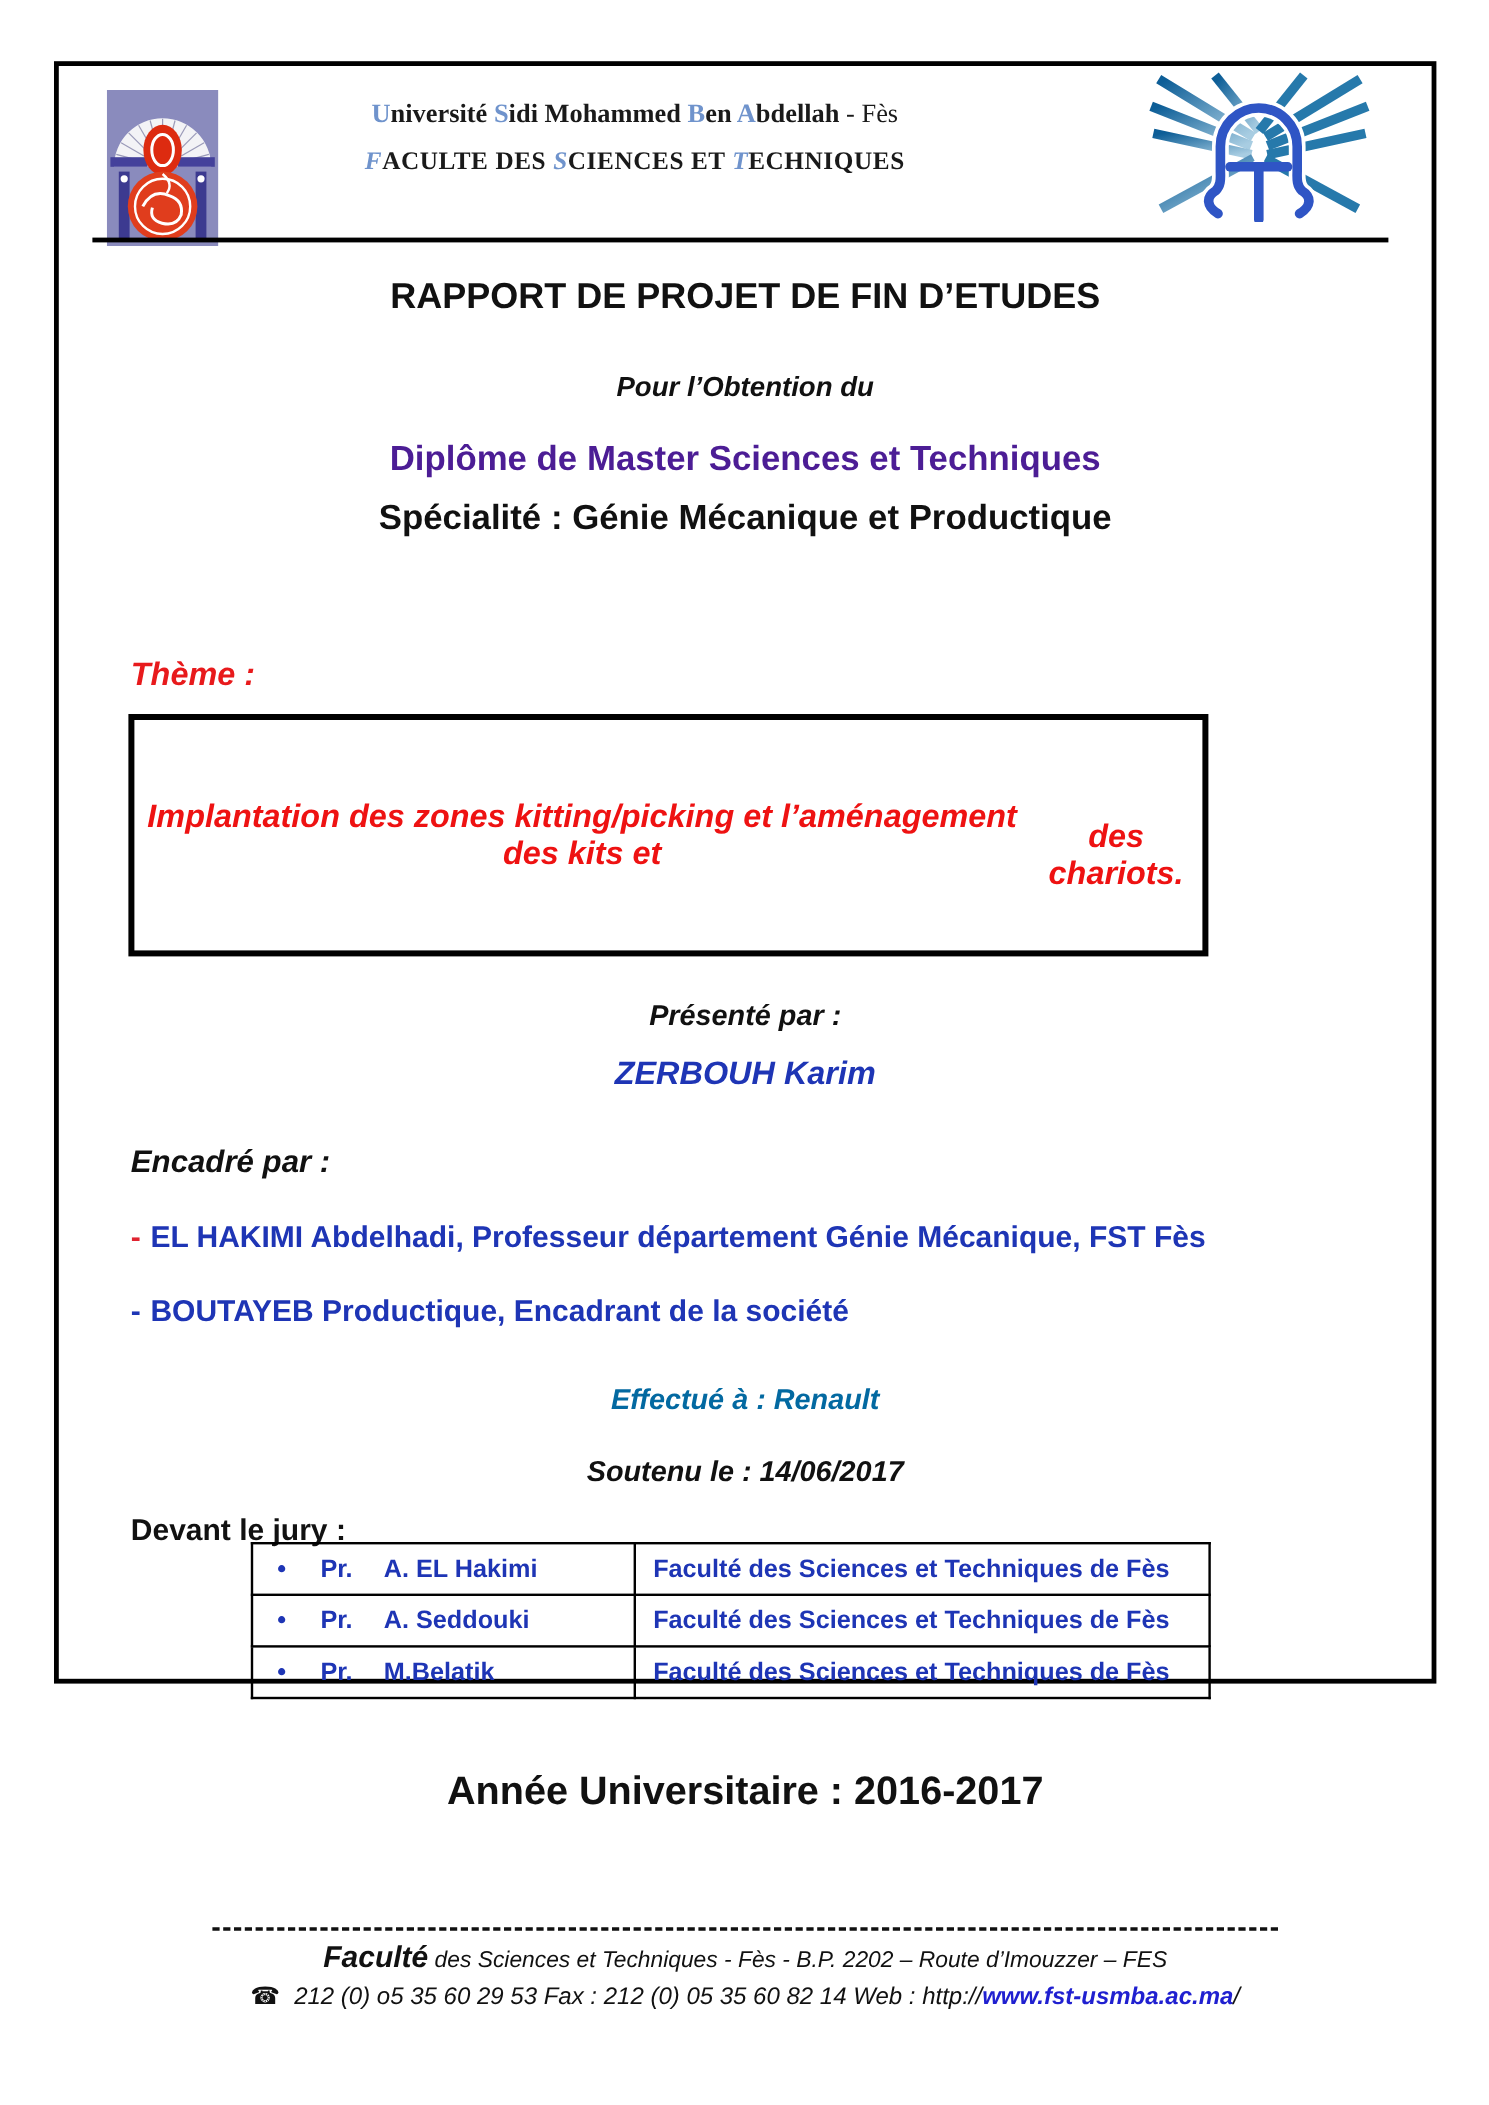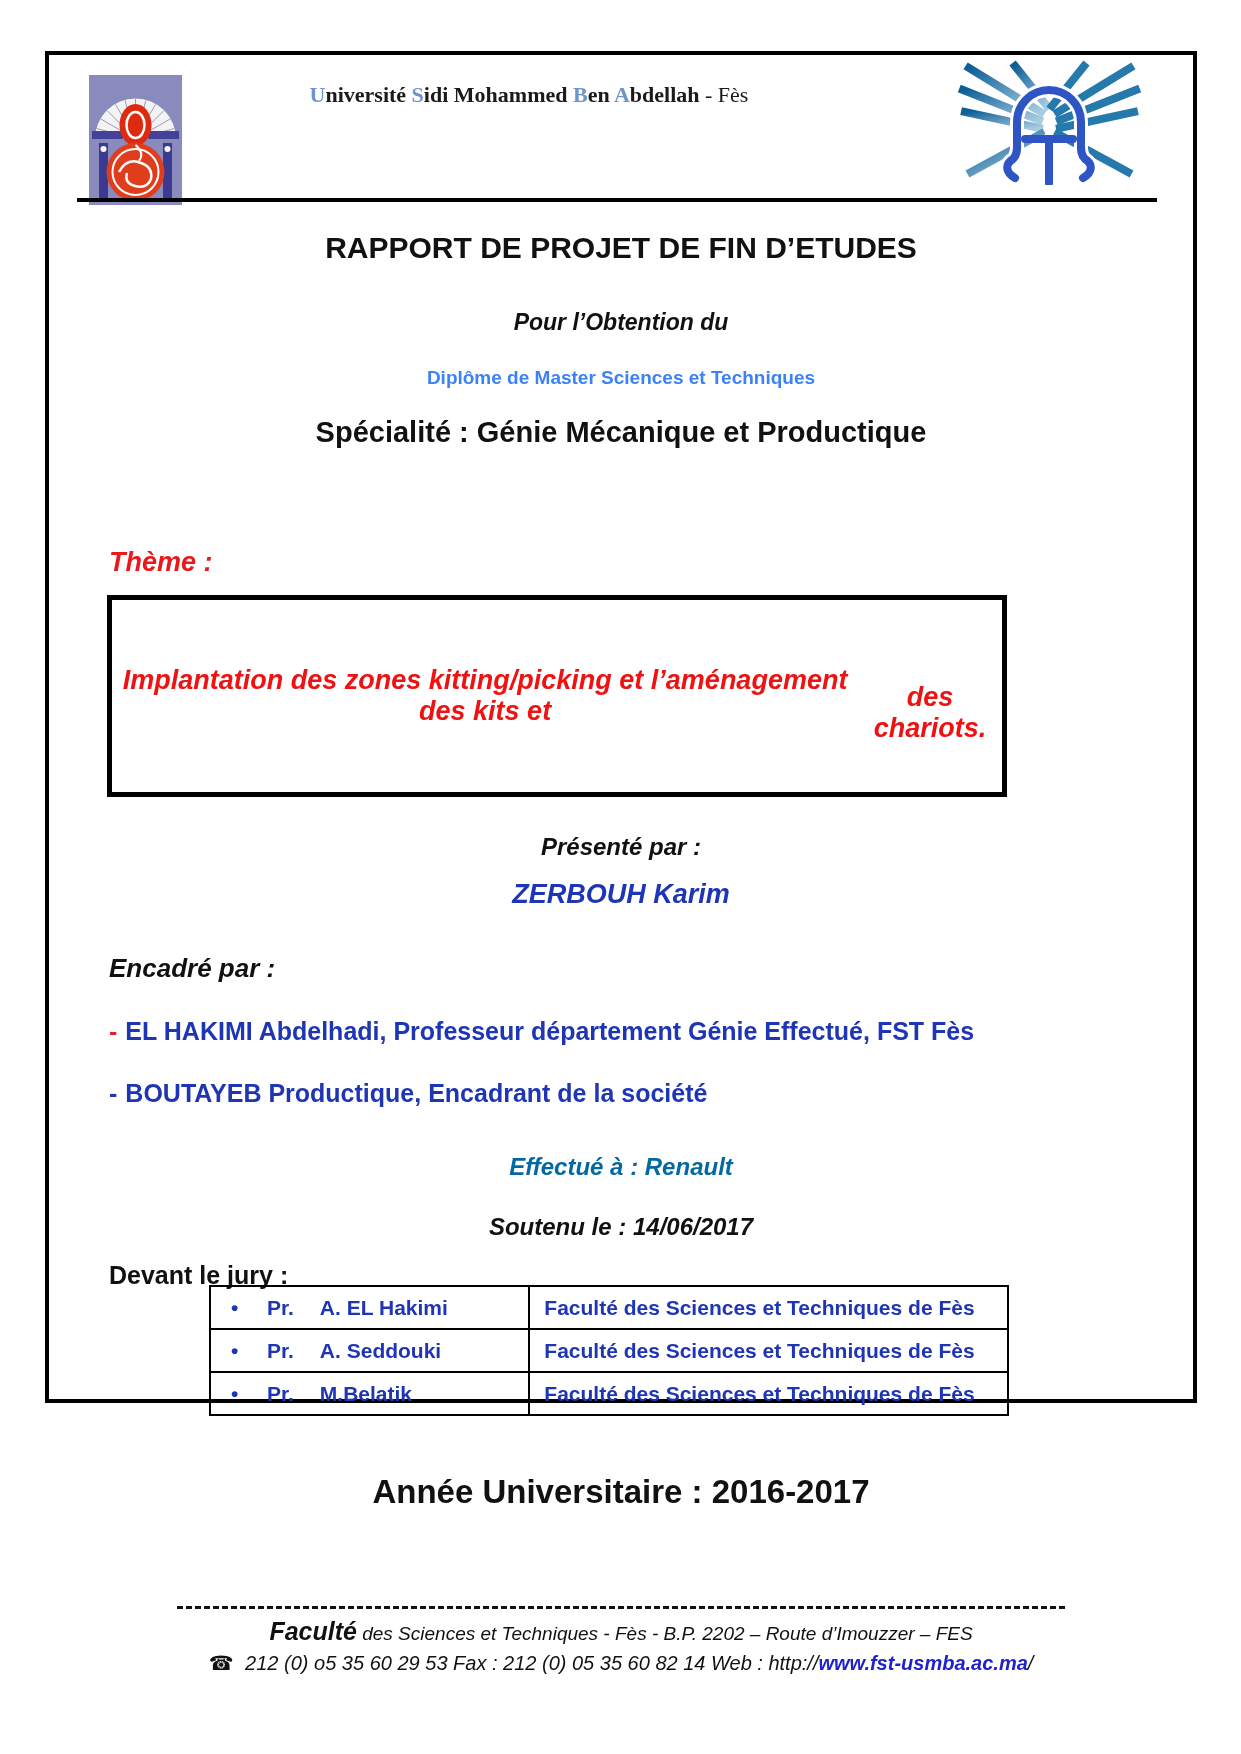--- a/index.html
+++ b/index.html
@@ -19,21 +19,21 @@
   .univ-line { font-size:22px; font-weight:bold; }
   .fac-line  { font-size:21px; font-weight:bold; margin-top:14px; letter-spacing:0.5px; }
   .blue-cap { color:#6f93cc; }
   .blue-cap-it { color:#6f93cc; font-style:italic; }
   .fes-normal { font-weight:normal; }
   .header-rule { top:143px; left:28px; width:1080px; height:4px; background:#000; }
 
   
   .report-title { top:176px; font-size:30px; font-weight:bold; color:#111; }
   .obtention    { top:254px; font-size:23px; font-weight:bold; font-style:italic; color:#111; }
-  .diploma      { top:312px; font-size:19px; font-weight:bold; color:#3b82f6; }
+  .diploma      { top:312px; font-size:29px; font-weight:bold; color:#4c1d95; }
   .specialty    { top:361px; font-size:29px; font-weight:bold; color:#111; }
 
   
   .theme-label { top:492px; left:60px; font-size:27px; font-weight:bold; font-style:italic; color:#e81a1c; }
   .theme-box { top:540px; left:58px; width:900px; height:202px; border:5px solid #000;
                display:flex; flex-direction:row; align-items:center; justify-content:flex-start; }
   .theme-line { font-size:27px; font-weight:bold; font-style:italic; color:#ee1212; text-align:center; }
   .theme-line + .theme-line { margin-top:34px; }
 
   .presente-label { top:778px; font-size:24px; font-weight:bold; font-style:italic; color:#111; }
@@ -101,20 +101,21 @@
         <ellipse cx="46.5" cy="50" rx="9" ry="13" fill="none" stroke="#ffffff" stroke-width="2.5"></ellipse>
         <circle cx="46.5" cy="97" r="29" fill="#e03d1d"></circle>
         <circle cx="46.5" cy="97" r="23" fill="none" stroke="#ffffff" stroke-width="2"></circle>
         <path d="M30 97 Q 38 82 52 88 Q 64 92 62 104 Q 58 114 46 111 Q 35 108 38 98" fill="none" stroke="#ffffff" stroke-width="2.5"></path>
         <path d="M46.5 70 Q 56 78 50 86" fill="none" stroke="#ffffff" stroke-width="2"></path>
       </svg>
     </div>
 
     <div class="abs header-text">
       <div class="univ-line"><span class="blue-cap">U</span><span>niversité </span><span class="blue-cap">S</span><span>idi Mohammed </span><span class="blue-cap">B</span><span>en </span><span class="blue-cap">A</span><span>bdellah</span><span class="fes-normal"> - Fès</span></div>
+      <div class="fac-line"><span class="blue-cap-it">F</span><span>ACULTE DES </span><span class="blue-cap-it">S</span><span>CIENCES ET </span><span class="blue-cap-it">T</span><span>ECHNIQUES</span></div>
     </div>
 
     <div class="abs logo-right">
       <svg viewBox="0 0 185 125" width="185" height="125">
         <defs>
           <linearGradient id="rayg" x1="0" y1="0" x2="1" y2="1">
             <stop offset="0" stop-color="#0d5e97"></stop>
               <stop offset="1" stop-color="#a8cde2"></stop>
           </linearGradient>
         </defs>
@@ -154,21 +155,21 @@
     <div class="abs theme-label">Thème :</div>
     <div class="abs theme-box">
       <div class="theme-line">Implantation des zones kitting/picking et l’aménagement des kits et</div>
       <div class="theme-line">des chariots.</div>
     </div>
 
     <div class="abs centered presente-label">Présenté par :</div>
     <div class="abs centered presente-name">ZERBOUH Karim</div>
 
     <div class="abs encadre-label">Encadré par :</div>
-    <div class="abs supervisor sup-1"><span class="dash-red">-</span><span>EL HAKIMI Abdelhadi, Professeur département Génie Effectué, FST Fès</span></div>
+    <div class="abs supervisor sup-1"><span class="dash-red">-</span><span>EL HAKIMI Abdelhadi, Professeur département Génie Mécanique, FST Fès</span></div>
     <div class="abs supervisor sup-2"><span class="dash-blue">-</span><span>BOUTAYEB Productique, Encadrant de la société</span></div>
 
     <div class="abs centered effectue">Effectué à : Renault</div>
     <div class="abs centered soutenu">Soutenu le : 14/06/2017</div>
 
     <div class="abs jury-label">Devant le jury :</div>
     <table class="abs jury-table">
       <tbody>
           <tr>
         <td class="cell-name"><span class="jury-bullet">•</span><span class="jury-title">Pr.</span><span class="jury-name">A. EL Hakimi</span></td>

